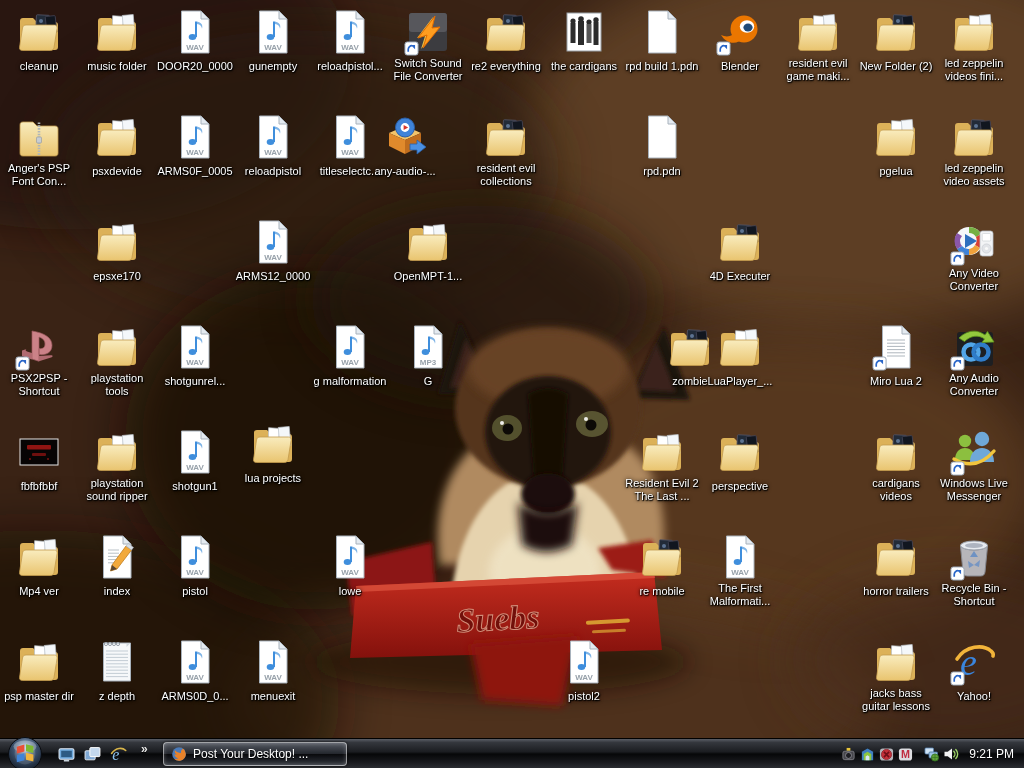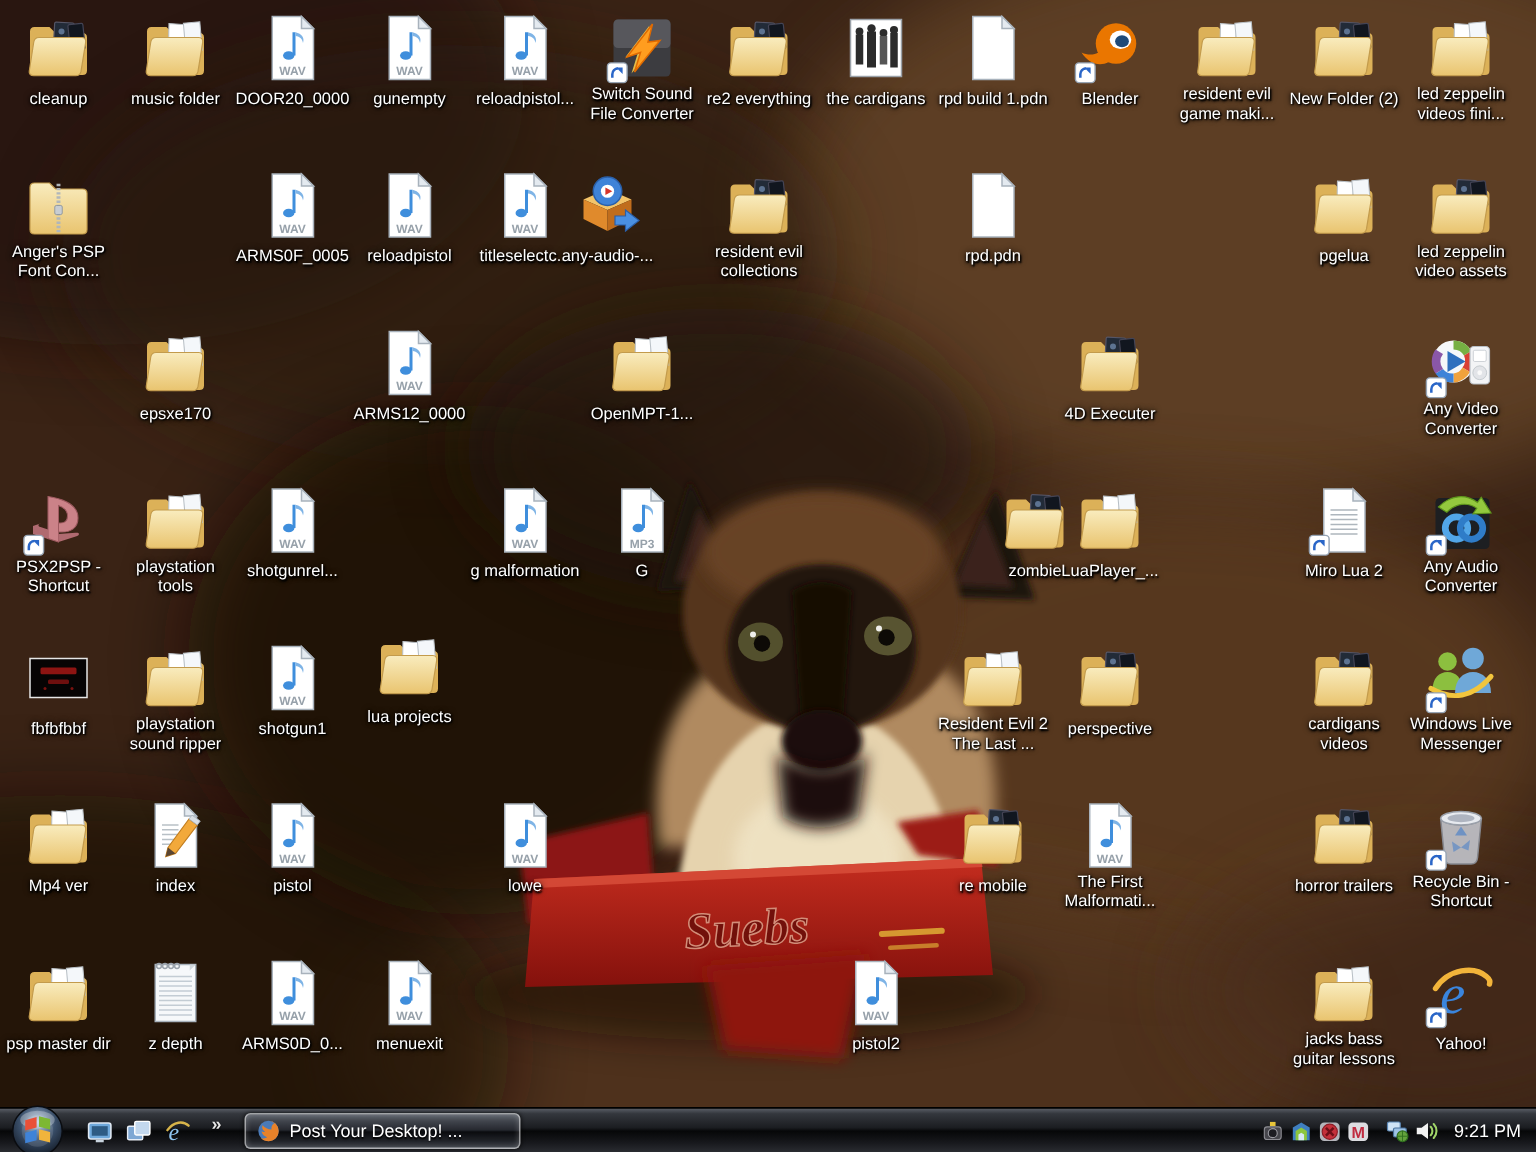--- a/index.html
+++ b/index.html
@@ -260,20 +260,30 @@
             <path d="M4.5 39.5 7.5 20c.4-2 1.6-3 3.5-3h28.5c2 0 3 1.4 2.6 3.4L39 39.6c-.4 2-1.6 2.9-3.5 2.9H7.5c-2 0-3.3-1.2-3-3z" fill="url(#gfold2)" stroke="#c39b4c" stroke-width=".8"></path>
           </svg>
         </div><span class="lbl">led zeppelin videos fini...</span></div>
       <div class="icon" style="left: 1px; top: 113px;"><div class="ico">
           <svg class="main" viewBox="0 0 48 48" width="48" height="48">
             <path d="M5 12c0-2 1-3 3-3h10l4 4h18c2 0 3 1 3 3v24c0 2-1 3-3 3H8c-2 0-3-1-3-3z" fill="url(#gfold2)" stroke="#c39b4c" stroke-width=".8"></path>
             <line x1="24" y1="9.5" x2="24" y2="42.5" stroke="#b0b6ba" stroke-width="2.6" stroke-dasharray="1.6 1.2"></line>
             <rect x="21.5" y="24" width="5" height="6" rx="1" fill="#c8cdd2" stroke="#8f969c" stroke-width=".6"></rect>
           </svg>
         </div><span class="lbl">Anger's PSP Font Con...</span></div>
+      <div class="icon" style="left: 79px; top: 113px;"><div class="ico">
+          <svg class="main" viewBox="0 0 48 48" width="48" height="48">
+            <path d="M5 13c0-2 1-3 3-3h10l4 4h18c2 0 3 1 3 3v22c0 2-1 3-3 3H8c-2 0-3-1-3-3z" fill="#dcb158"></path>
+            <g>
+              <path d="M19 8h11v18l-10 2z" fill="#fff" stroke="#b9c0c6" stroke-width=".7" transform="rotate(4 24 17)"></path>
+              <path d="M30 7h11v19l-11 1z" fill="#f4f7fa" stroke="#b9c0c6" stroke-width=".7" transform="rotate(-5 35 16)"></path>
+            </g>
+            <path d="M4.5 39.5 7.5 20c.4-2 1.6-3 3.5-3h28.5c2 0 3 1.4 2.6 3.4L39 39.6c-.4 2-1.6 2.9-3.5 2.9H7.5c-2 0-3.3-1.2-3-3z" fill="url(#gfold2)" stroke="#c39b4c" stroke-width=".8"></path>
+          </svg>
+        </div><span class="lbl">psxdevide</span></div>
       <div class="icon" style="left: 157px; top: 113px;"><div class="ico">
           <svg class="main" viewBox="0 0 48 48" width="48" height="48">
             <path d="M10.5 3h19.5l8 8v34H10.5z" fill="#fff" stroke="#a8b2bc"></path>
             <path d="M30 3v8h8z" fill="#e4eaf0" stroke="#a8b2bc"></path>
             <ellipse cx="21.5" cy="29" rx="3.8" ry="2.9" fill="#3f8edc"></ellipse>
             <rect x="24" y="13.5" width="2" height="15.5" fill="#3f8edc"></rect>
             <path d="M26 13.5c4.2 1 6.2 3.6 5 7.2-.3-2.6-2-4.2-5-4.7z" fill="#7fb4e6"></path>
             <text x="24" y="42" font-size="8" font-weight="bold" fill="#97a1aa" text-anchor="middle" font-family="Liberation Sans, sans-serif">WAV</text>
           </svg>
         </div><span class="lbl">ARMS0F_0005</span></div>

